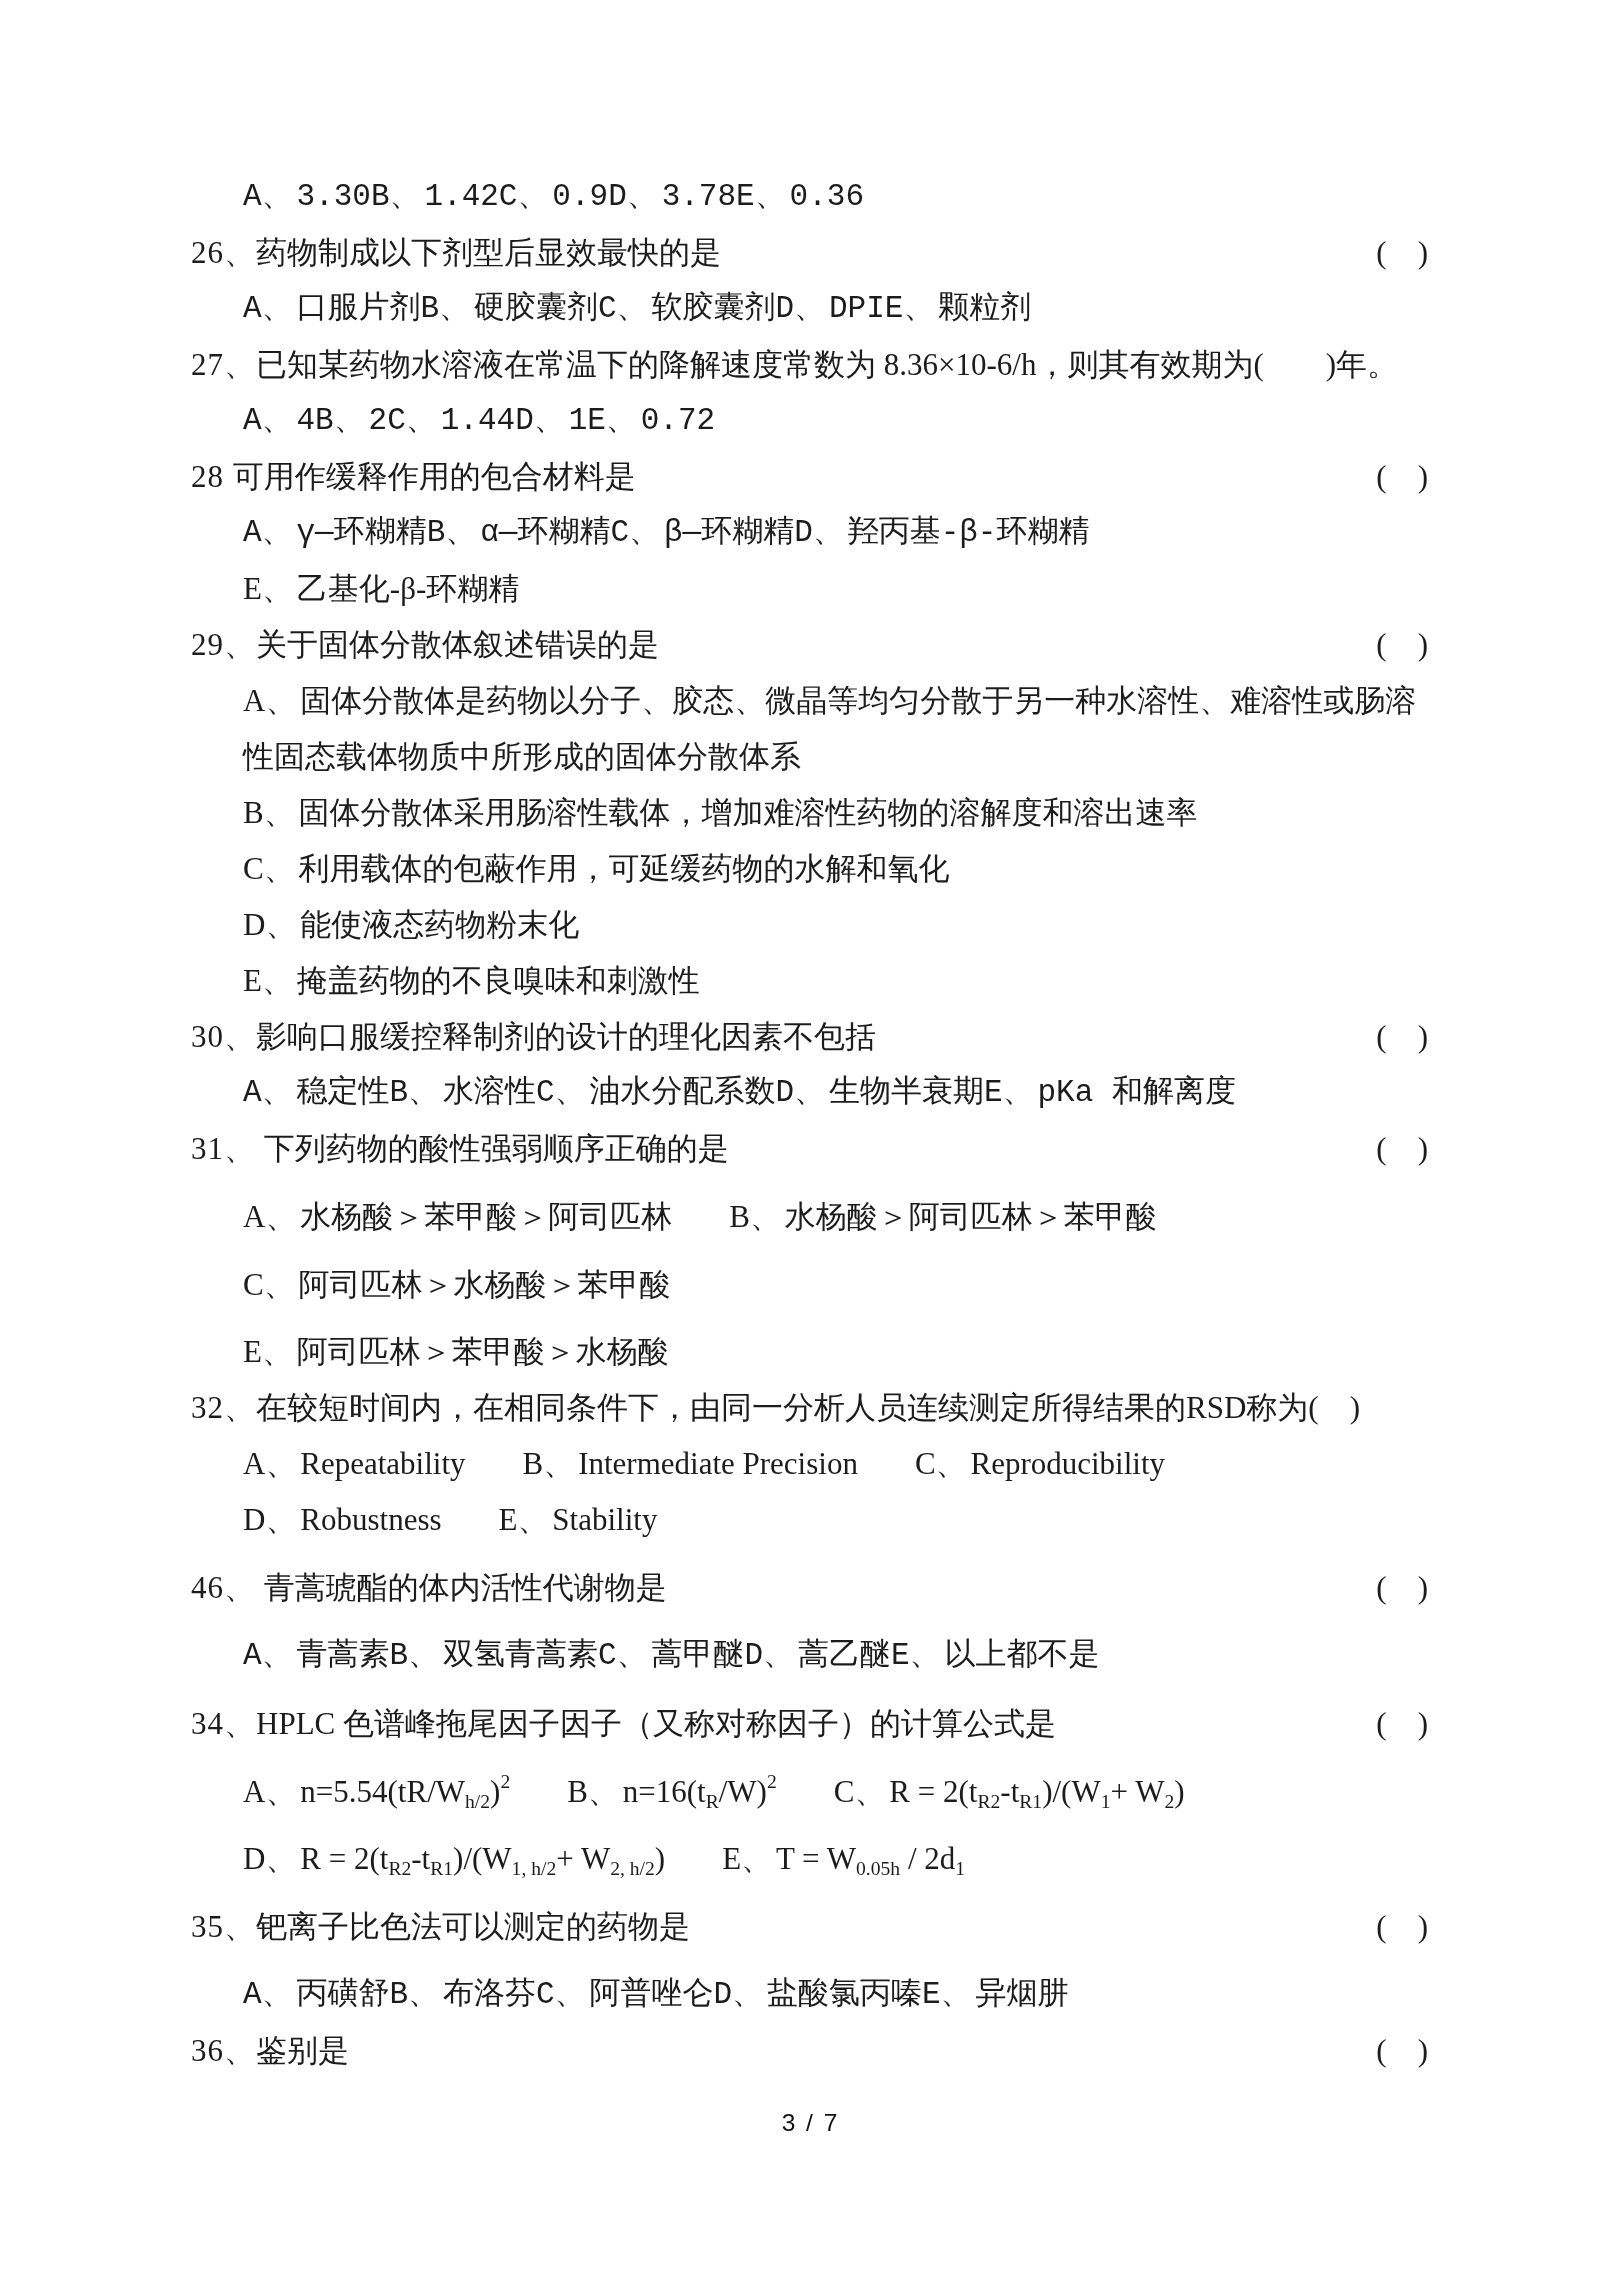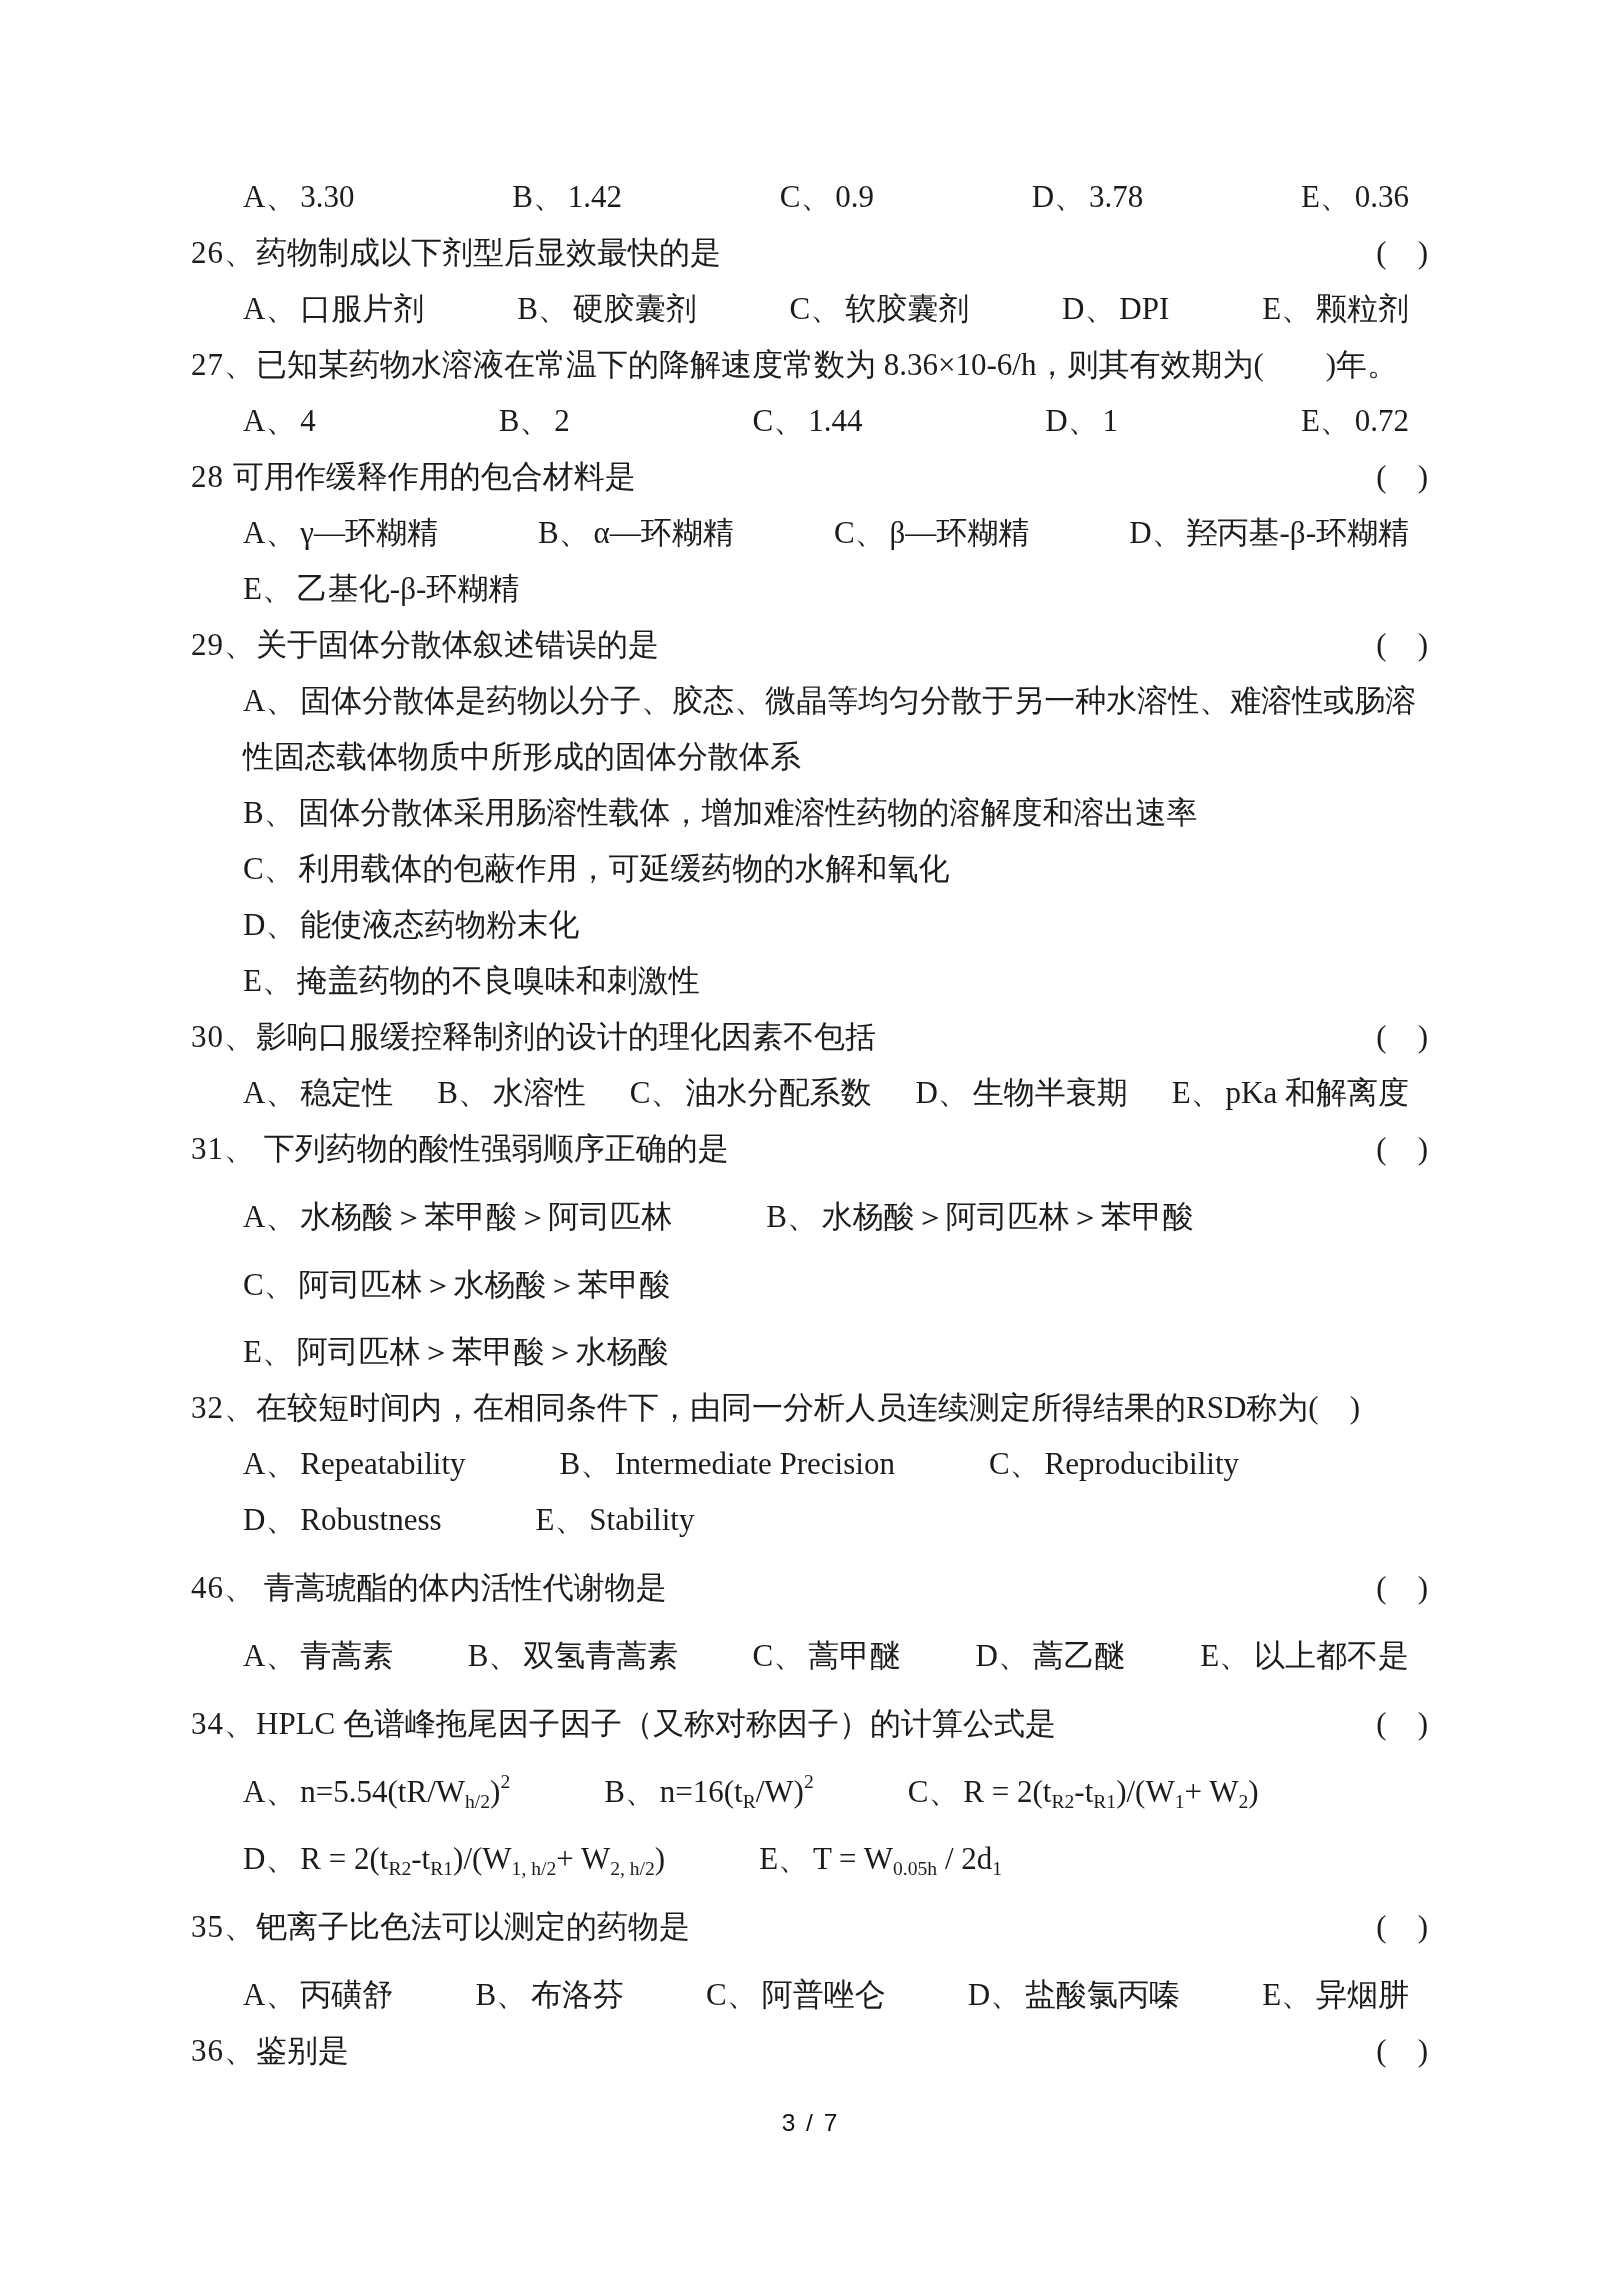--- a/index.html
+++ b/index.html
@@ -28,26 +28,27 @@
     top:0;
     line-height:56px;
   }
   .opt-line{
     padding-left:243px;
     padding-right:186px;
     line-height:56px;
   }
   .row-justify{
     display:flex;
-    justify-content:space-between;
+    justify-content:flex-start;
     padding-right:212px; 
+    font-family:Liberation Mono, monospace;
   }
   .row-gap{
     display:flex;
-    gap:94px;
+    gap:57px;
     padding-right:0;
   }
   .opt{white-space:nowrap;}
   .opt-line:not(.row-justify):not(.row-gap) .opt{white-space:normal;}
   .opt-label{margin-right:3.9px;}
   sub,sup{font-size:19.6px;line-height:0;}
   sub{vertical-align:-5.9px;}
   sup{vertical-align:13.7px;}
   .airy{margin-top:11.8px;}
   .footer{

